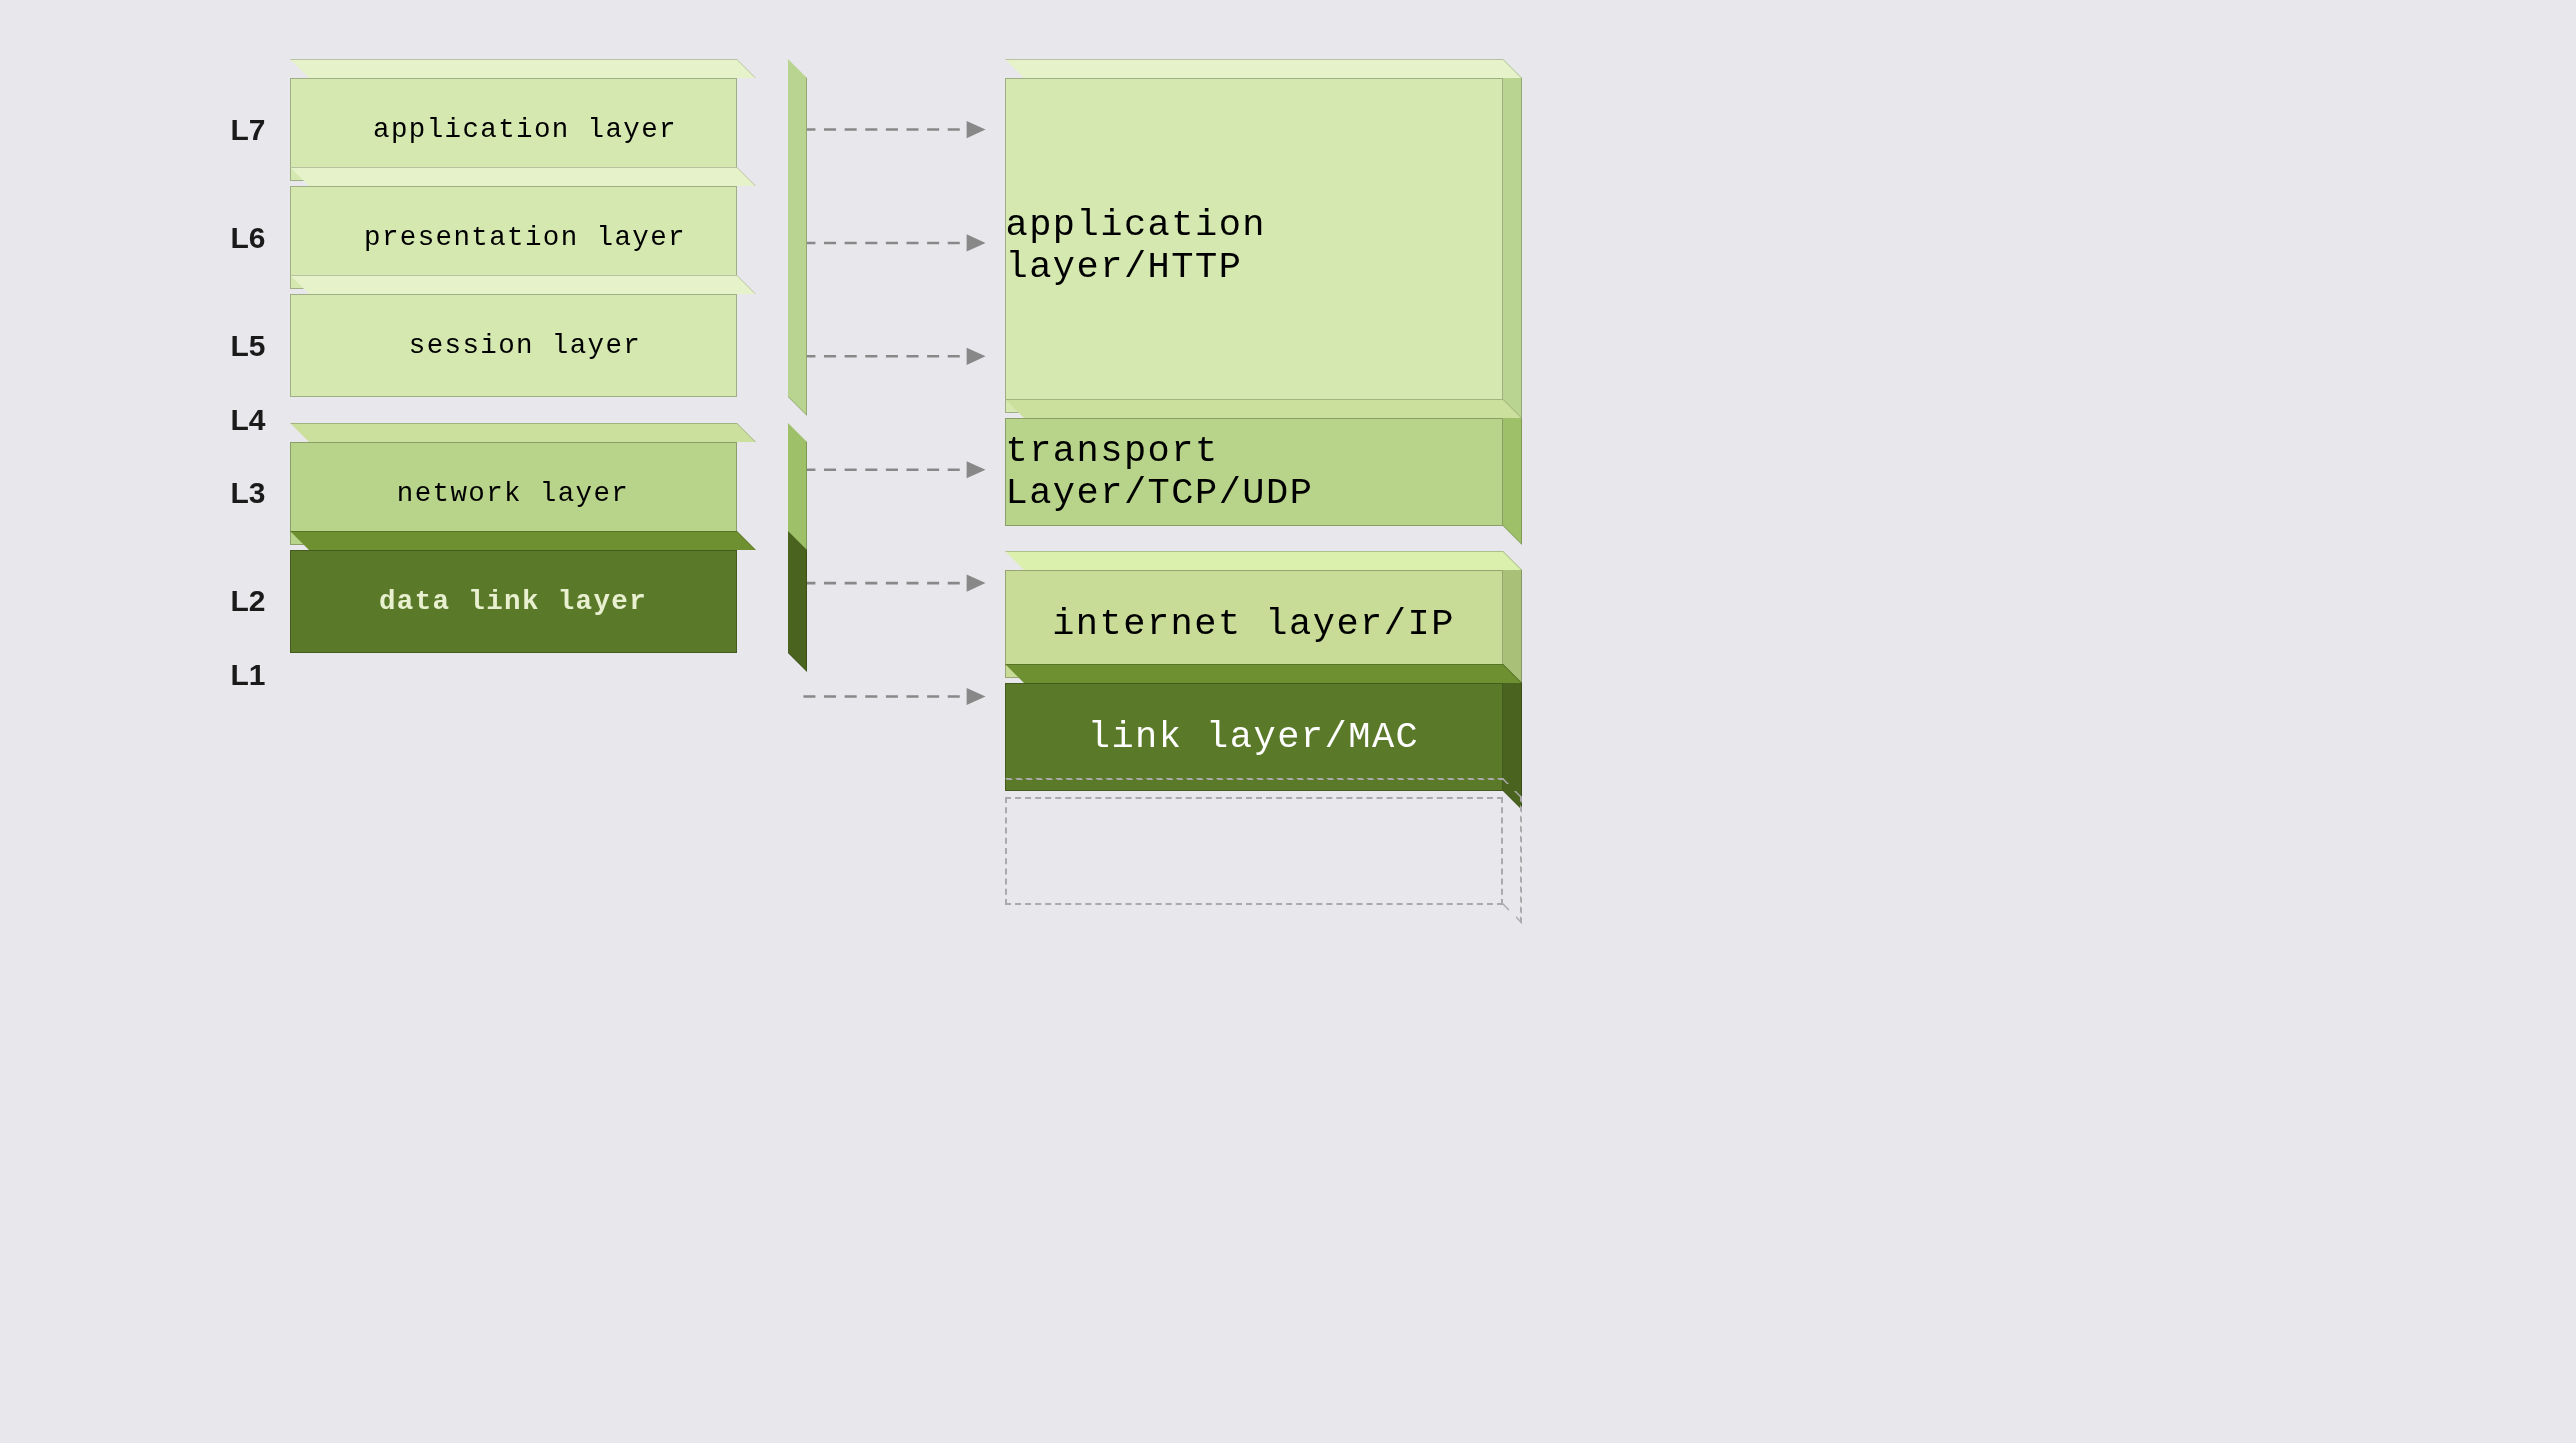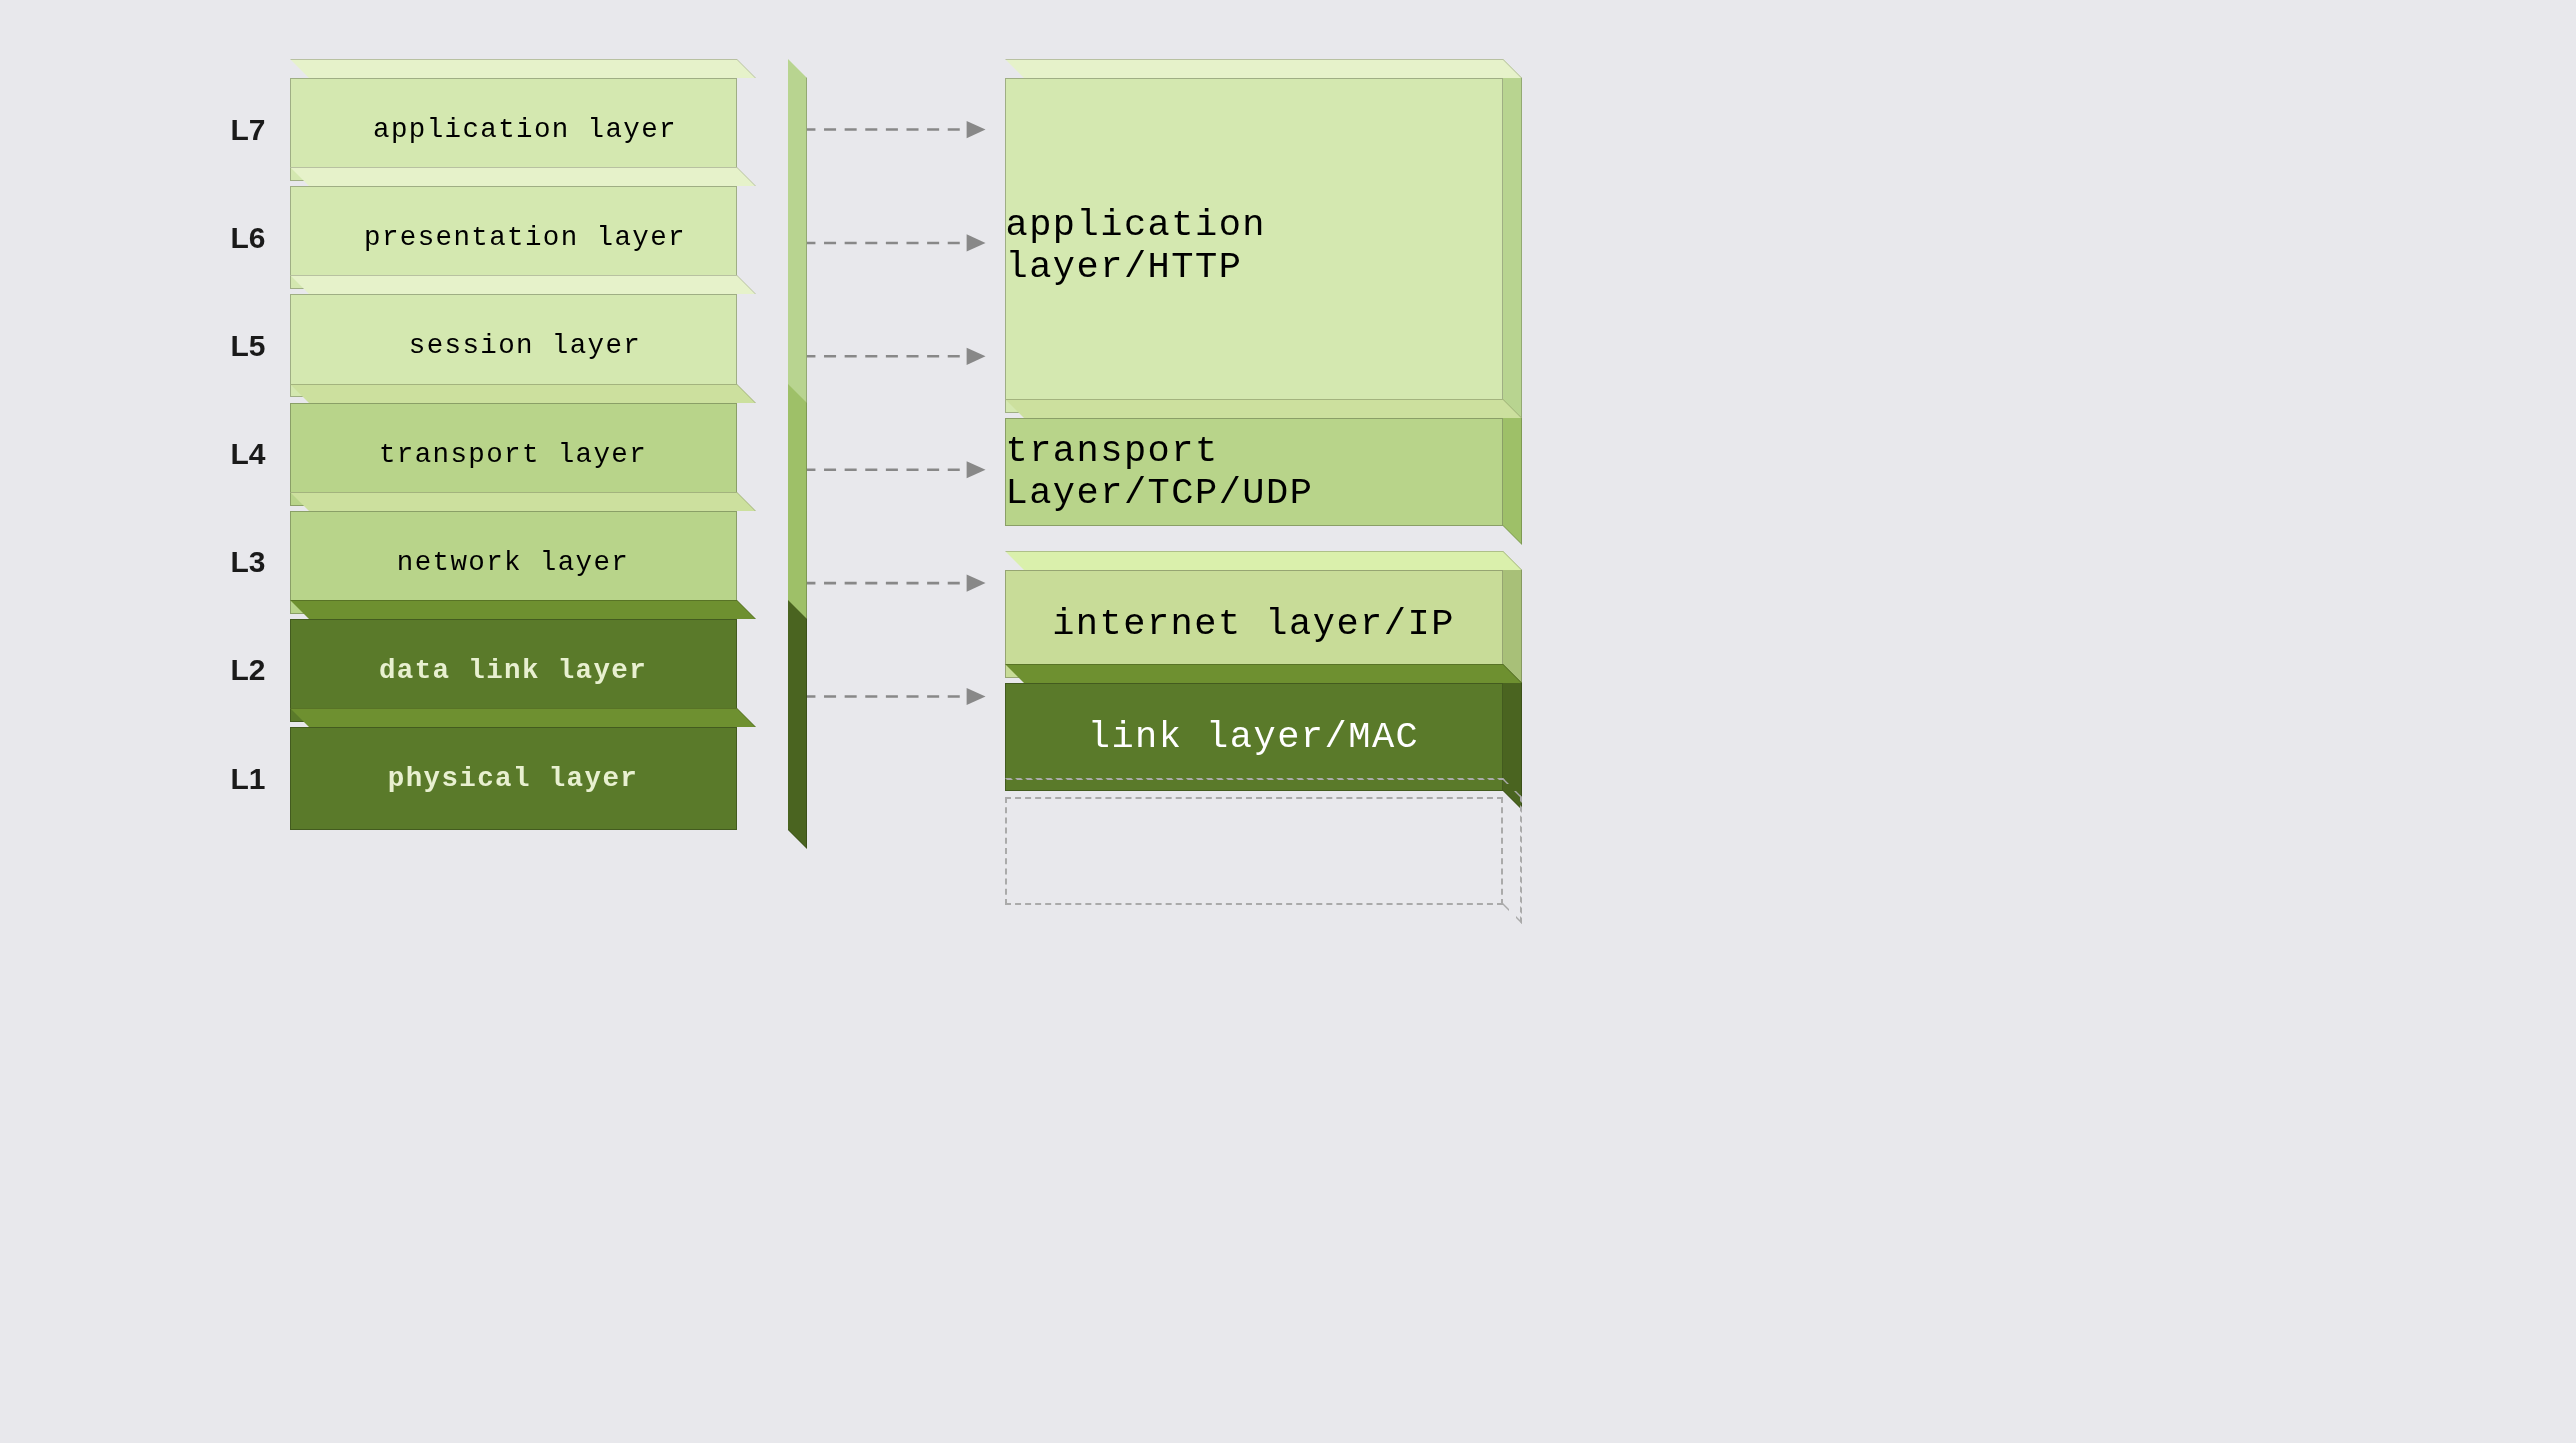--- a/index.html
+++ b/index.html
@@ -235,25 +235,20 @@
       <div class="layer-label">L5</div>
       <div class="layer-box color-light">
         <div class="layer-top"></div>
         <div class="layer-side"></div>
         <div class="layer-front">session layer</div>
       </div>
     </div>
 
     <div class="osi-row">
       <div class="layer-label">L4</div>
-      <div class="layer-box color-medium">
-        <div class="layer-top"></div>
-        <div class="layer-side"></div>
-        <div class="layer-front">transport layer</div>
-      </div>
     </div>
 
     <div class="osi-row">
       <div class="layer-label">L3</div>
       <div class="layer-box color-medium">
         <div class="layer-top"></div>
         <div class="layer-side"></div>
         <div class="layer-front">network layer</div>
       </div>
     </div>
@@ -262,25 +257,20 @@
       <div class="layer-label">L2</div>
       <div class="layer-box color-dark">
         <div class="layer-top"></div>
         <div class="layer-side"></div>
         <div class="layer-front">data link layer</div>
       </div>
     </div>
 
     <div class="osi-row">
       <div class="layer-label">L1</div>
-      <div class="layer-box color-dark">
-        <div class="layer-top"></div>
-        <div class="layer-side"></div>
-        <div class="layer-front">physical layer</div>
-      </div>
     </div>
   </div>
 
   <svg class="arrows-svg" width="206" height="902" viewBox="0 0 240 1050">
 
     <line x1="0" y1="60" x2="190" y2="60" stroke="#888" stroke-width="3" stroke-dasharray="14,10"></line>
     <polygon points="190,50 212,60 190,70" fill="#888"></polygon>
 
     <line x1="0" y1="192" x2="190" y2="192" stroke="#888" stroke-width="3" stroke-dasharray="14,10"></line>
     <polygon points="190,182 212,192 190,202" fill="#888"></polygon>

